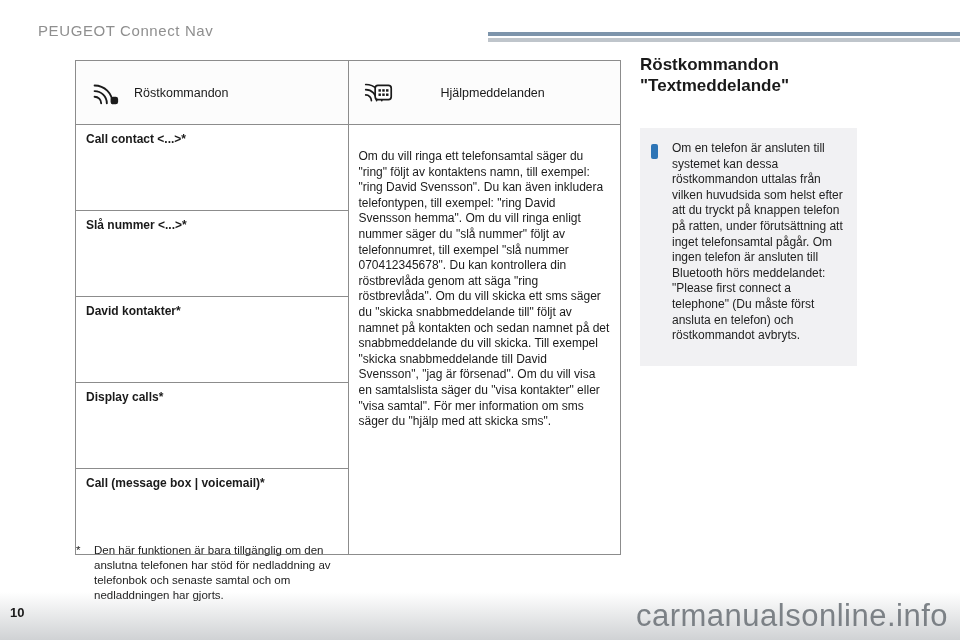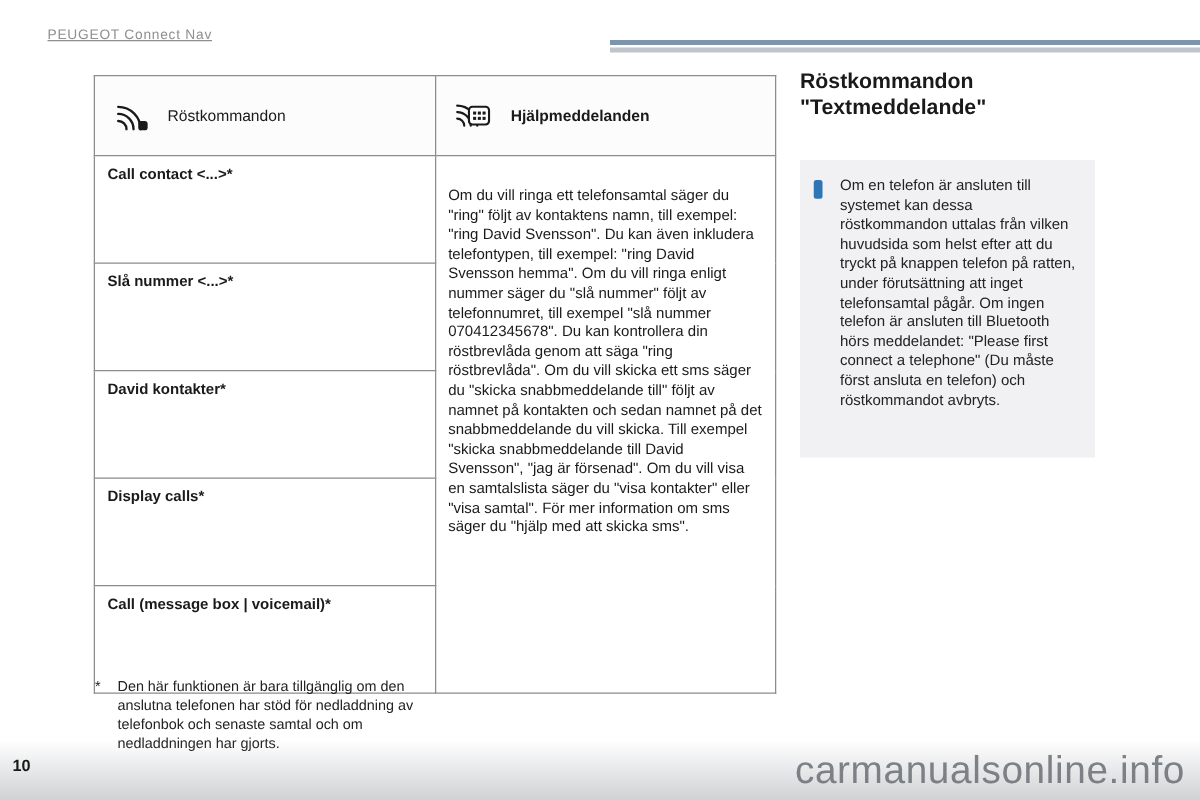--- a/index.html
+++ b/index.html
@@ -5,53 +5,53 @@
   html,body{margin:0;padding:0;}
   body{
     width:960px;height:640px;position:relative;overflow:hidden;
     background:#ffffff;
     font-family:"Liberation Sans", sans-serif;
     color:#1a1a1a;
   }
   
   .brand{
     position:absolute;left:38px;top:22px;
-    font-size:11px;color:#8f8f8f;letter-spacing:0.6px;text-decoration:underline;
+    font-size:15px;color:#8f8f8f;letter-spacing:0.6px;
   }
   .stripes{position:absolute;left:488px;right:0;top:32px;}
   .stripes .s1{height:4px;background:#7d94ab;}
   .stripes .gap{height:2px;background:#ffffff;}
   .stripes .s2{height:4px;background:#bfc5cb;}
 
   
   .cmd-table{
     position:absolute;left:75px;top:60px;
     border-collapse:collapse;table-layout:fixed;width:546px;
   }
   .cmd-table td{border:1px solid #8c8c8c;box-sizing:border-box;}
   .hdr-cell{height:64px;padding:0 10px 0 12px;background:#fcfcfc;vertical-align:middle;}
   .hdr-inner{display:flex;align-items:center;gap:14px;}
   .hdr-label{font-size:12.5px;}
-  .hdr-label.bold{font-weight:bold;}
+  .hdr-label.bold{font-weight:normal;margin-left:32px;}
   .cmd-cell{
     height:86px;vertical-align:top;padding:7px 10px;
     font-weight:bold;font-size:12px;width:270px;
   }
   .help-cell{
     width:276px;vertical-align:top;padding:24px 10px;
     font-size:12px;line-height:15.6px;
   }
 
   
   .section-title{
     position:absolute;left:640px;top:54px;width:280px;
     font-size:17px;font-weight:bold;line-height:1.25;
   }
   .info-box{
-    position:absolute;left:640px;top:128px;width:236px;height:238px;
+    position:absolute;left:640px;top:128px;width:217px;height:238px;
     background:#f1f1f3;box-sizing:border-box;
     padding:13px 14px 12px 32px;
     font-size:12px;line-height:15.6px;color:#222;
   }
   .info-i{position:absolute;left:11px;top:14px;width:8px;}
   .info-i .dot{width:7px;height:7px;background:#2e75b6;border-radius:2px;}
   .info-i .bar{width:7px;height:15px;background:#2e75b6;border-radius:2px;margin-top:2px;}
 
   
   .footnote{

